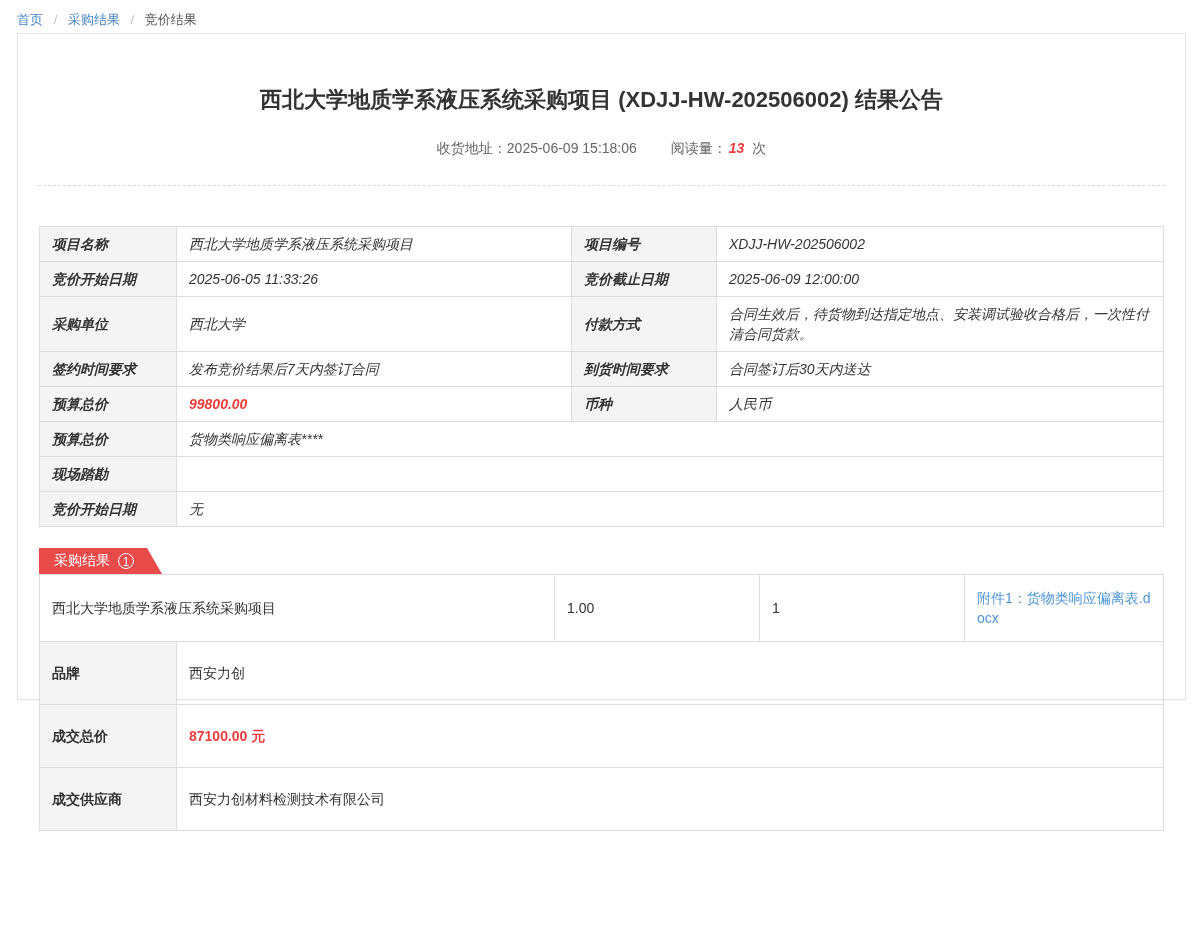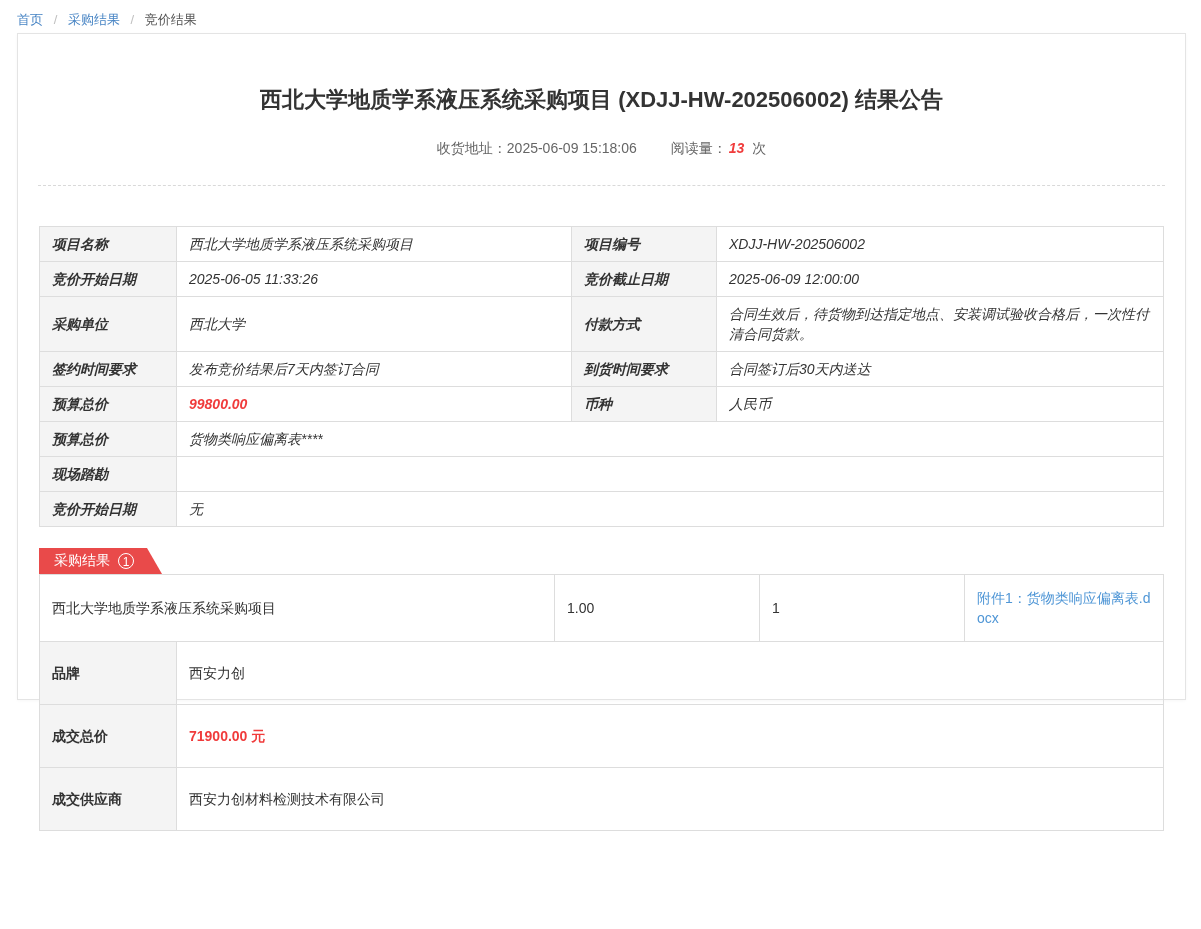--- a/index.html
+++ b/index.html
@@ -231,21 +231,21 @@
         <col style="width:137px">
         <col>
       </colgroup>
     <tbody>
         <tr>
       <td class="lbl">品牌</td>
       <td>西安力创</td>
     </tr>
     <tr>
       <td class="lbl">成交总价</td>
-      <td class="red-value">71900.00 元</td>
+      <td class="red-value">87100.00 元</td>
     </tr>
     <tr>
       <td class="lbl">成交供应商</td>
       <td>西安力创材料检测技术有限公司</td>
     </tr>
   </tbody>
     </table>
 
 </div>
 

